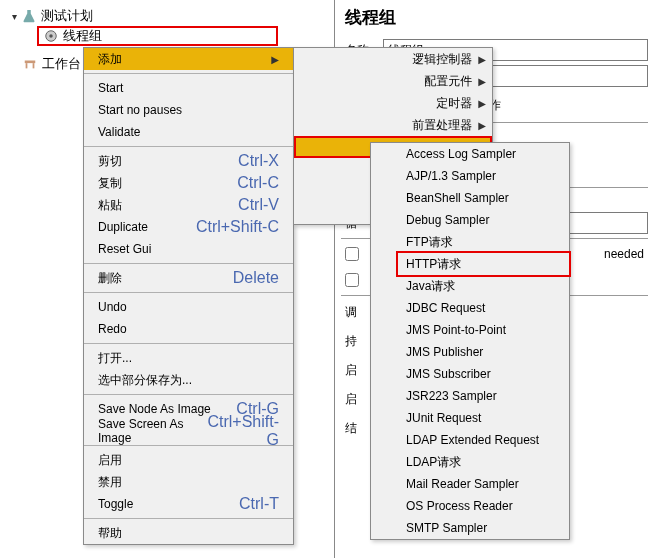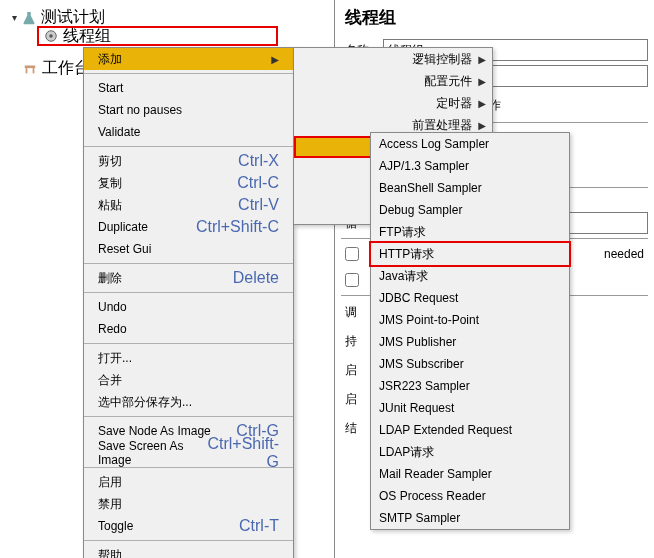--- a/index.html
+++ b/index.html
@@ -4,21 +4,21 @@
 <style>
   * { box-sizing: border-box; margin: 0; padding: 0; font-family: "Microsoft YaHei", Arial, sans-serif; font-size: 12px; }
   body { background: #ffffff; width: 654px; height: 558px; overflow: hidden; }
   
   .container { display: flex; width: 100%; height: 100%; }
   
   
   .tree-panel { width: 335px; border-right: 1px solid #888; position: relative; }
   .tree { padding: 5px 0 0 8px; }
   .tree-node { display: flex; align-items: center; padding: 2px 4px; gap: 4px; }
-  .tree-label { font-size: 16px; }
+  .tree-label { font-size: 13px; }
   .tree-icon { width: 16px; height: 16px; display:inline-flex; align-items:center; justify-content:center; }
   .expander { font-size: 10px; color: #333; }
   
   
   .props-panel { flex: 1; padding: 2px 6px; }
   .props-title { font-size: 17px; font-weight: bold; padding: 4px 4px 6px 4px; }
   .divider { border-top: 1px solid #999; margin: 2px 0; }
   .form-row { display: flex; align-items: center; gap: 4px; margin: 4px 0; padding-left: 4px; }
   .form-row label { width: 34px; }
   .form-row input[type=text] { flex:1; border: 1px solid #7a7a7a; padding: 2px 4px; height: 22px; }
@@ -45,21 +45,21 @@
   }
   .menu-item.selected { background: #eab308; }
   .menu-label {}
   .menu-shortcut { color: #4a68b0; font-size: 16px; text-align: right; }
   .submenu-arrow { color: #333; font-size: 10px; margin-left: 6px; }
   .menu-sep { border-top: 1px solid #b0b0b0; margin: 3px 0; }
   
   .menu1 { top: 47px; left: 83px; width: 211px; }
   .menu2 { top: 47px; left: 293px; width: 80px; }
   .menu2 .menu-item { padding: 3px 6px 3px 8px; height: 22px; justify-content: flex-end; }
-  .menu3 { top: 132px; left: 370px; width: 172px; }
+  .menu3 { top: 142px; left: 370px; width: 172px; padding-left: 27px; }
   .menu3 .menu-item { padding: 3px 8px; height: 22px; justify-content: flex-start; }
   
   .sampler-highlight { border: 2px solid #e60000; }
   .http-highlight { outline: 2px solid #e60000; }
   
   .tree-row-thread {
     position: absolute; top: 26px; left: 37px; width: 241px; height: 20px;
     border: 2px solid #e60000; display:flex; align-items:center; gap:4px; padding-left:4px;
   }
   
@@ -187,23 +187,20 @@
       <span class="menu-label">Undo</span>
     </div>
   <div class="menu-item">
       <span class="menu-label">Redo</span>
     </div>
   <div class="menu-sep"></div>
   <div class="menu-item">
       <span class="menu-label">打开...</span>
     </div>
   <div class="menu-item">
-      <span class="menu-label">合并</span>
-    </div>
-  <div class="menu-item">
       <span class="menu-label">选中部分保存为...</span>
     </div>
   <div class="menu-sep"></div>
   <div class="menu-item">
       <span class="menu-label">Save Node As Image</span>
       <span class="menu-shortcut">Ctrl-G</span>
     </div>
   <div class="menu-item">
       <span class="menu-label">Save Screen As Image</span>
       <span class="menu-shortcut">Ctrl+Shift-G</span>

